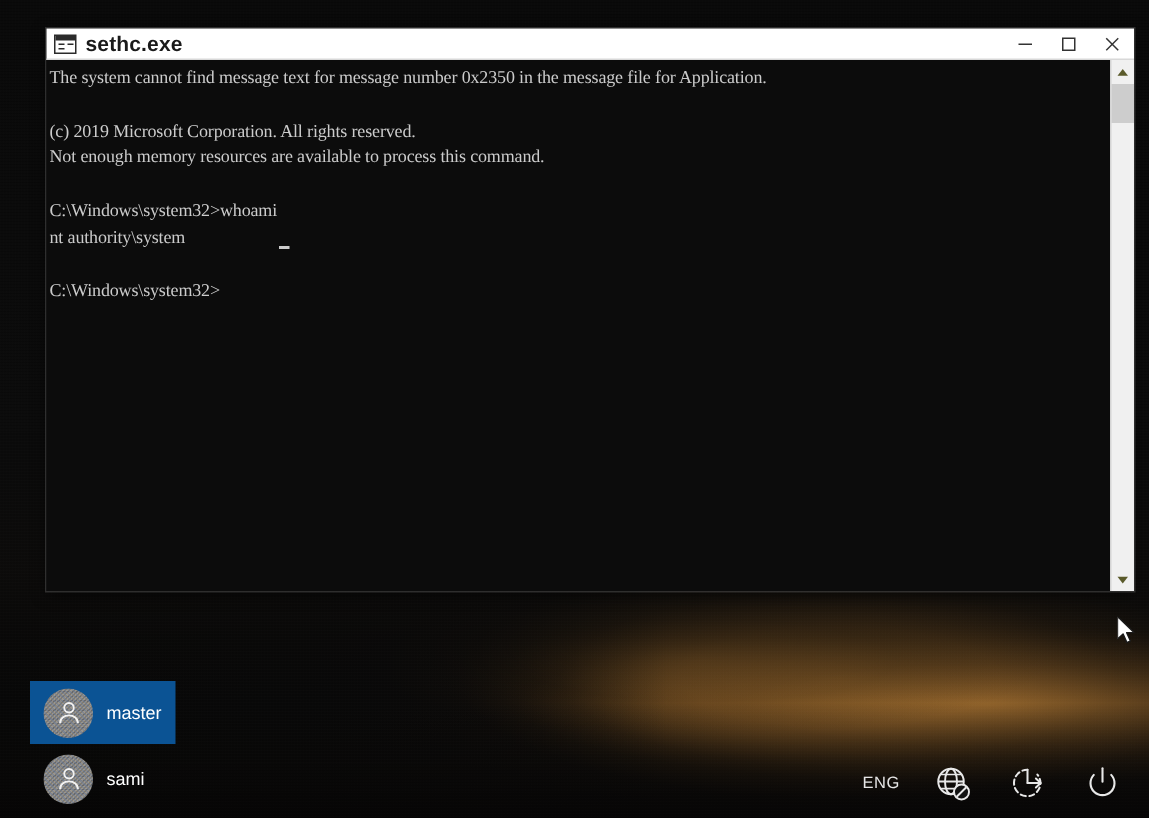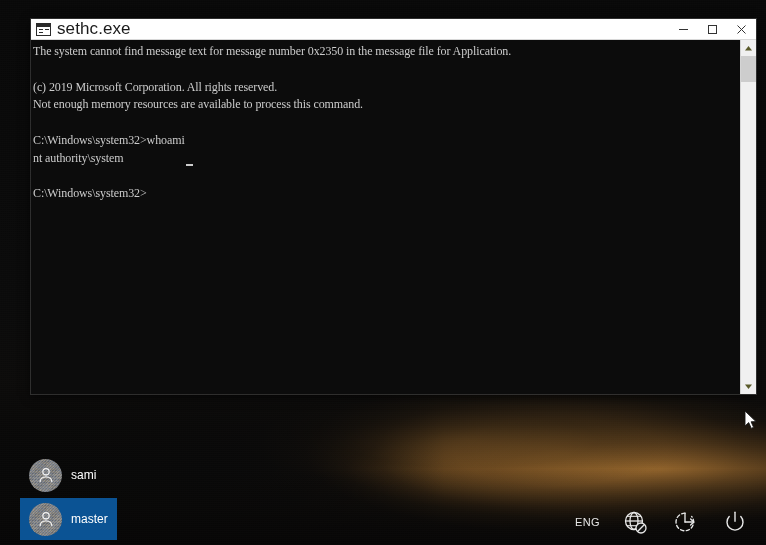--- a/index.html
+++ b/index.html
@@ -114,23 +114,23 @@
   #console-icon::after {
     content: "";
     position: absolute;
     left: 2px; top: 5px;
     width: 4px; height: 1px;
     background: #2b2b2b;
     box-shadow: 0 3px 0 0 #2b2b2b, 6px 0 0 0 #2b2b2b;
   }
   #console-title {
     font-family: "Liberation Sans", sans-serif;
-    font-size: 17px;
+    font-size: 14px;
     color: #1a1a1a;
-    font-weight: 400;
+    font-weight: 700;
     letter-spacing: 0.1px;
     white-space: nowrap;
   }
   #window-controls {
     position: absolute;
     right: 0;
     top: 0;
     display: flex;
     height: 20px;
   }
@@ -336,38 +336,38 @@
         <svg width="9" height="9" viewBox="0 0 9 9">
           <polygon points="4.5,7 1,2.5 8,2.5" fill="#5a5a2a"></polygon>
         </svg>
       </div>
     </div>
   </div>
 </div>
 
 <div id="accounts">
 
+  <div class="account selected">
+    <div class="avatar">
+      <svg width="19" height="19" viewBox="0 0 24 24">
+        <circle cx="12" cy="8" r="4" fill="none" stroke="#f2f2f2" stroke-width="1.6"></circle>
+        <path d="M4.5 21c0-4.2 3.4-6.6 7.5-6.6s7.5 2.4 7.5 6.6" fill="none" stroke="#f2f2f2" stroke-width="1.6"></path>
+      </svg>
+    </div>
+    <span class="account-name">master</span>
+  </div>
+
   <div class="account">
     <div class="avatar">
       <svg width="19" height="19" viewBox="0 0 24 24">
         <circle cx="12" cy="8" r="4" fill="none" stroke="#f2f2f2" stroke-width="1.6"></circle>
         <path d="M4.5 21c0-4.2 3.4-6.6 7.5-6.6s7.5 2.4 7.5 6.6" fill="none" stroke="#f2f2f2" stroke-width="1.6"></path>
       </svg>
     </div>
     <span class="account-name">sami</span>
-  </div>
-
-  <div class="account selected">
-    <div class="avatar">
-      <svg width="19" height="19" viewBox="0 0 24 24">
-        <circle cx="12" cy="8" r="4" fill="none" stroke="#f2f2f2" stroke-width="1.6"></circle>
-        <path d="M4.5 21c0-4.2 3.4-6.6 7.5-6.6s7.5 2.4 7.5 6.6" fill="none" stroke="#f2f2f2" stroke-width="1.6"></path>
-      </svg>
-    </div>
-    <span class="account-name">master</span>
   </div>
 </div>
 
 <div id="tray">
 
   <span id="lang-indicator">ENG</span>
 
   <div class="tray-icon">
     <svg width="26" height="26" viewBox="0 0 26 26">
       <circle cx="12" cy="12" r="8.5" fill="none" stroke="#e8e8e8" stroke-width="1.3"></circle>

